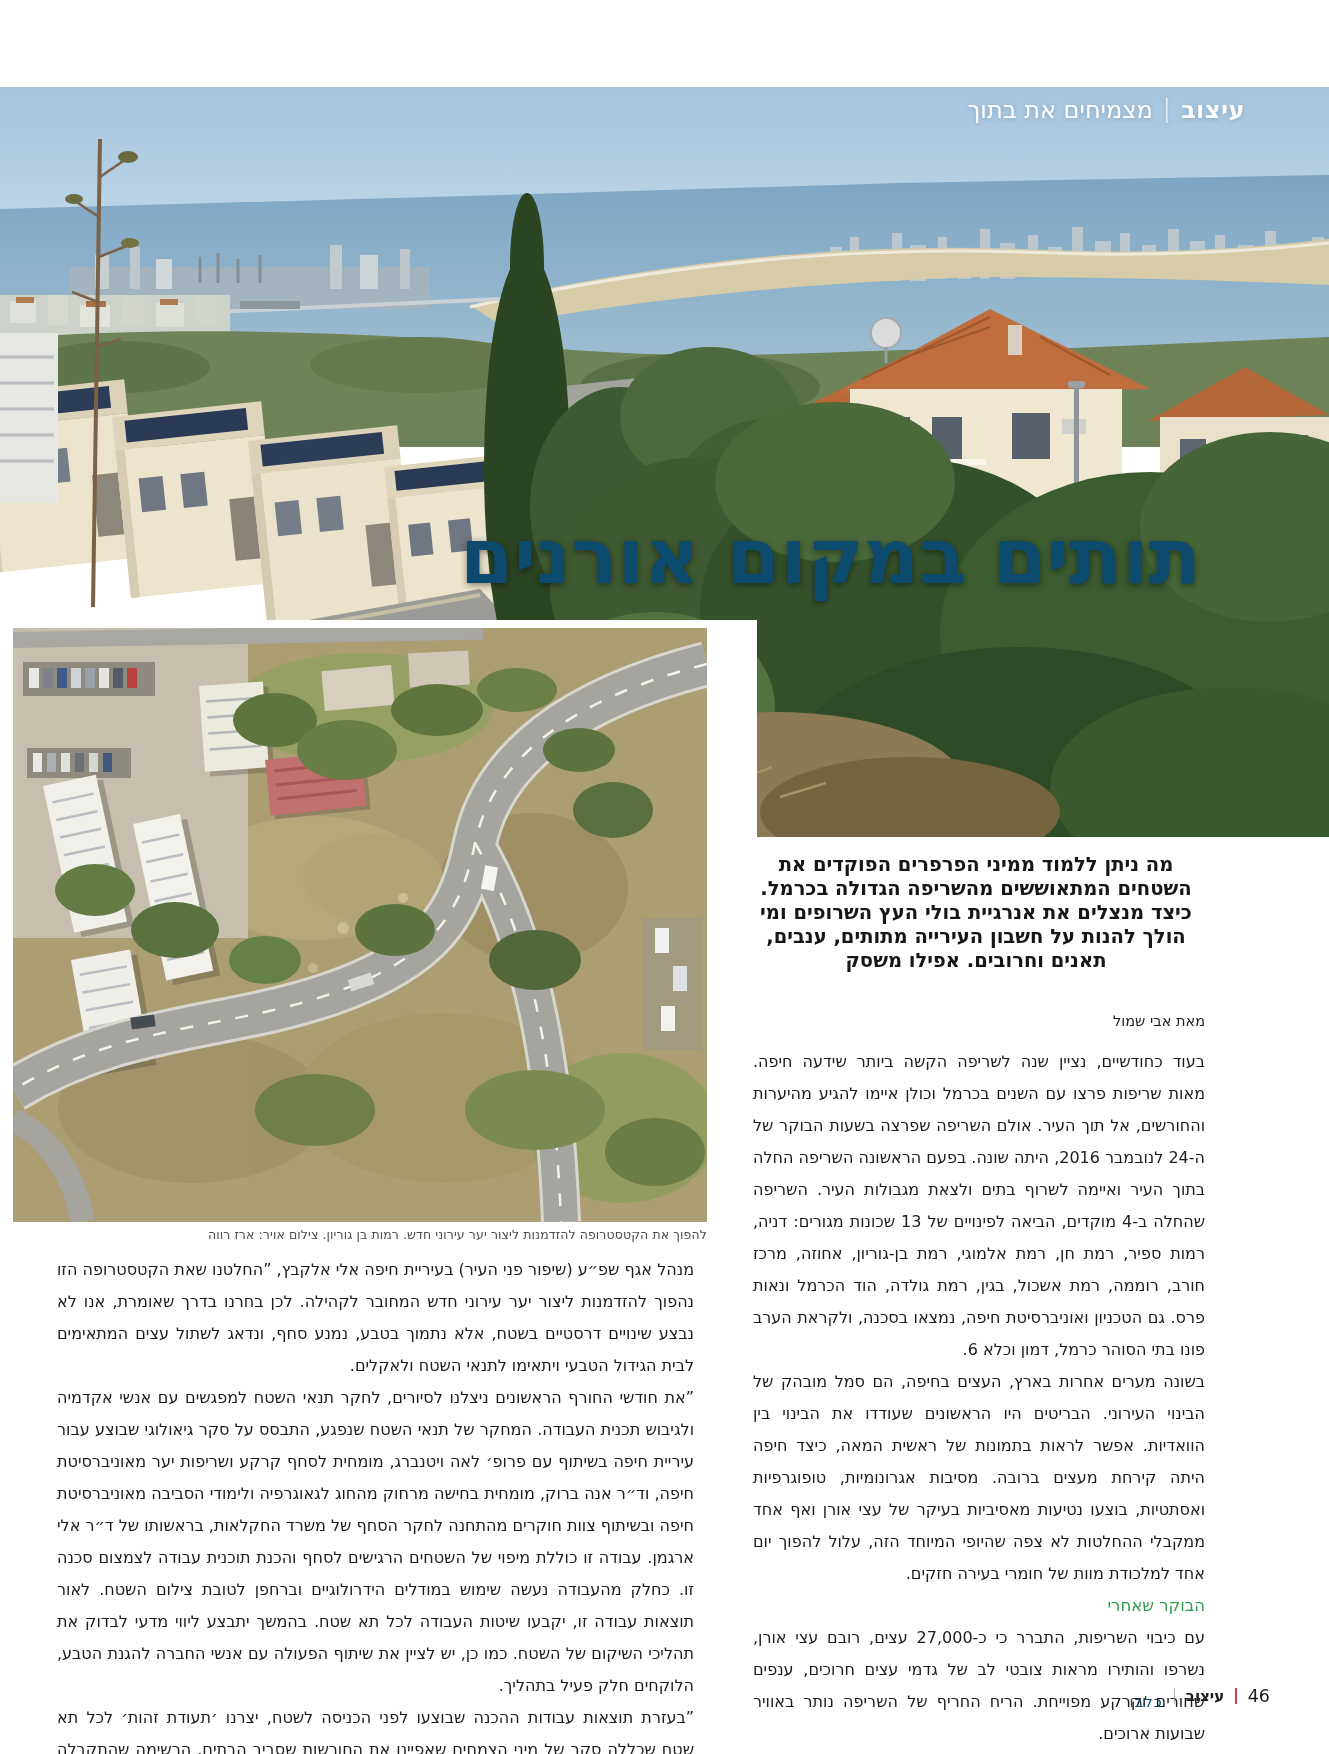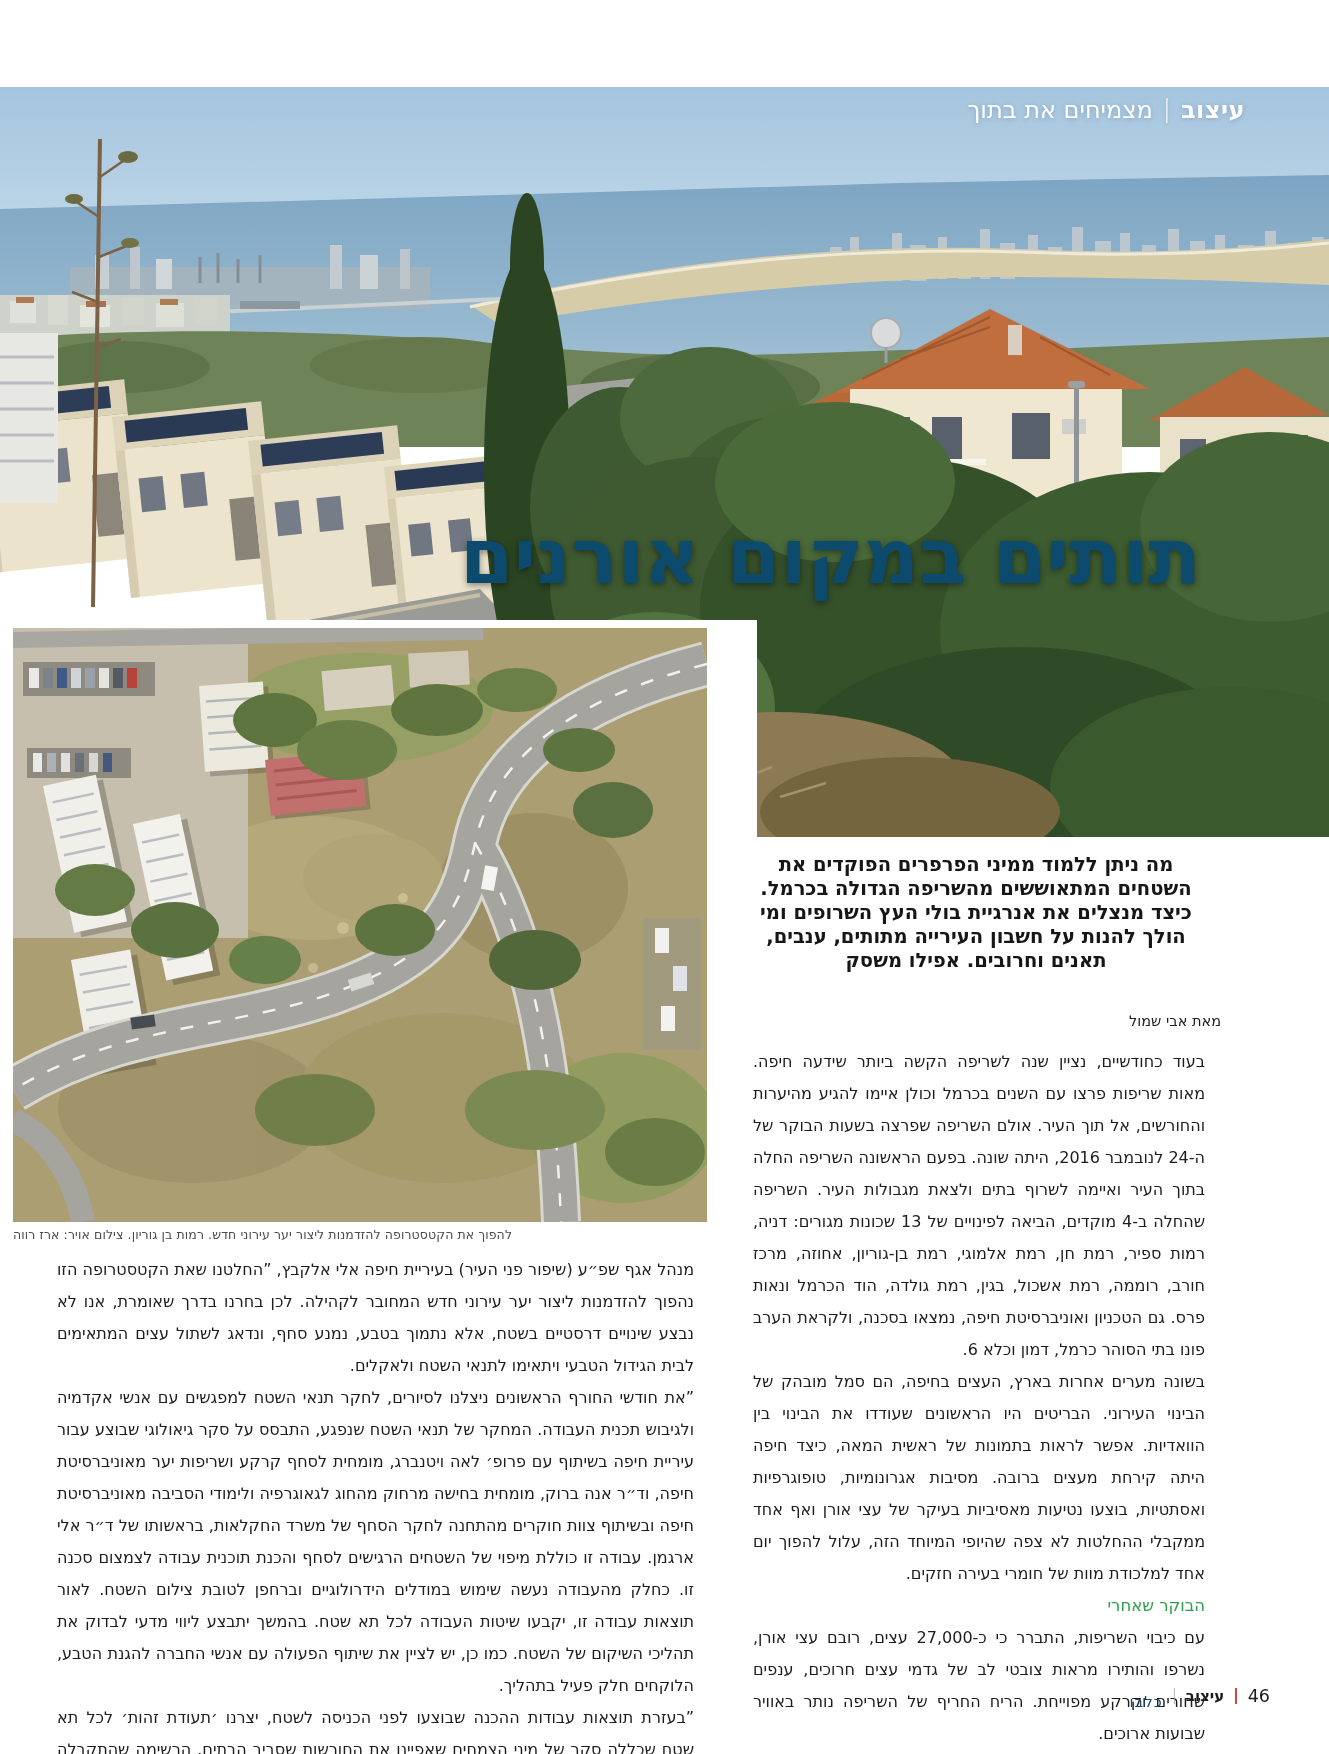--- a/index.html
+++ b/index.html
@@ -38,31 +38,31 @@
     position:absolute;top:466px;right:128px;z-index:4;
     color:#0c4a6e;
     font-family:"DejaVu Serif","DejaVu Sans",serif;
     font-size:77px;line-height:1;white-space:nowrap;
     text-shadow:0 2px 7px rgba(0,0,0,.45);
     direction:rtl;
   }
   
   .photo-caption{
     position:absolute;left:13px;top:1227px;width:694px;z-index:4;
-    direction:rtl;text-align:left;
+    direction:rtl;text-align:right;
     font-size:12.5px;color:#4c4c4c;letter-spacing:.1px;
   }
   
   .intro{
     position:absolute;right:124px;top:853px;width:458px;z-index:4;
     direction:rtl;text-align:center;
     font-weight:bold;font-size:19.5px;line-height:24px;color:#161616;
   }
   .byline{
-    position:absolute;right:108px;top:1013px;z-index:4;
+    position:absolute;right:124px;top:1013px;z-index:4;
     direction:rtl;font-size:14.5px;color:#1d1d1d;
   }
   
   .col{direction:rtl;text-align:justify;color:#1c1c1c;
     font-size:16px;line-height:32px;z-index:4;position:absolute;}
   .col p{margin:0;}
   .col-right{right:124px;top:1046px;width:452px;}
   .col-left{left:57px;top:1254px;width:637px;}
   .subheading{
     font-weight:normal;font-size:16.5px;margin:1px 0 1px 0;

